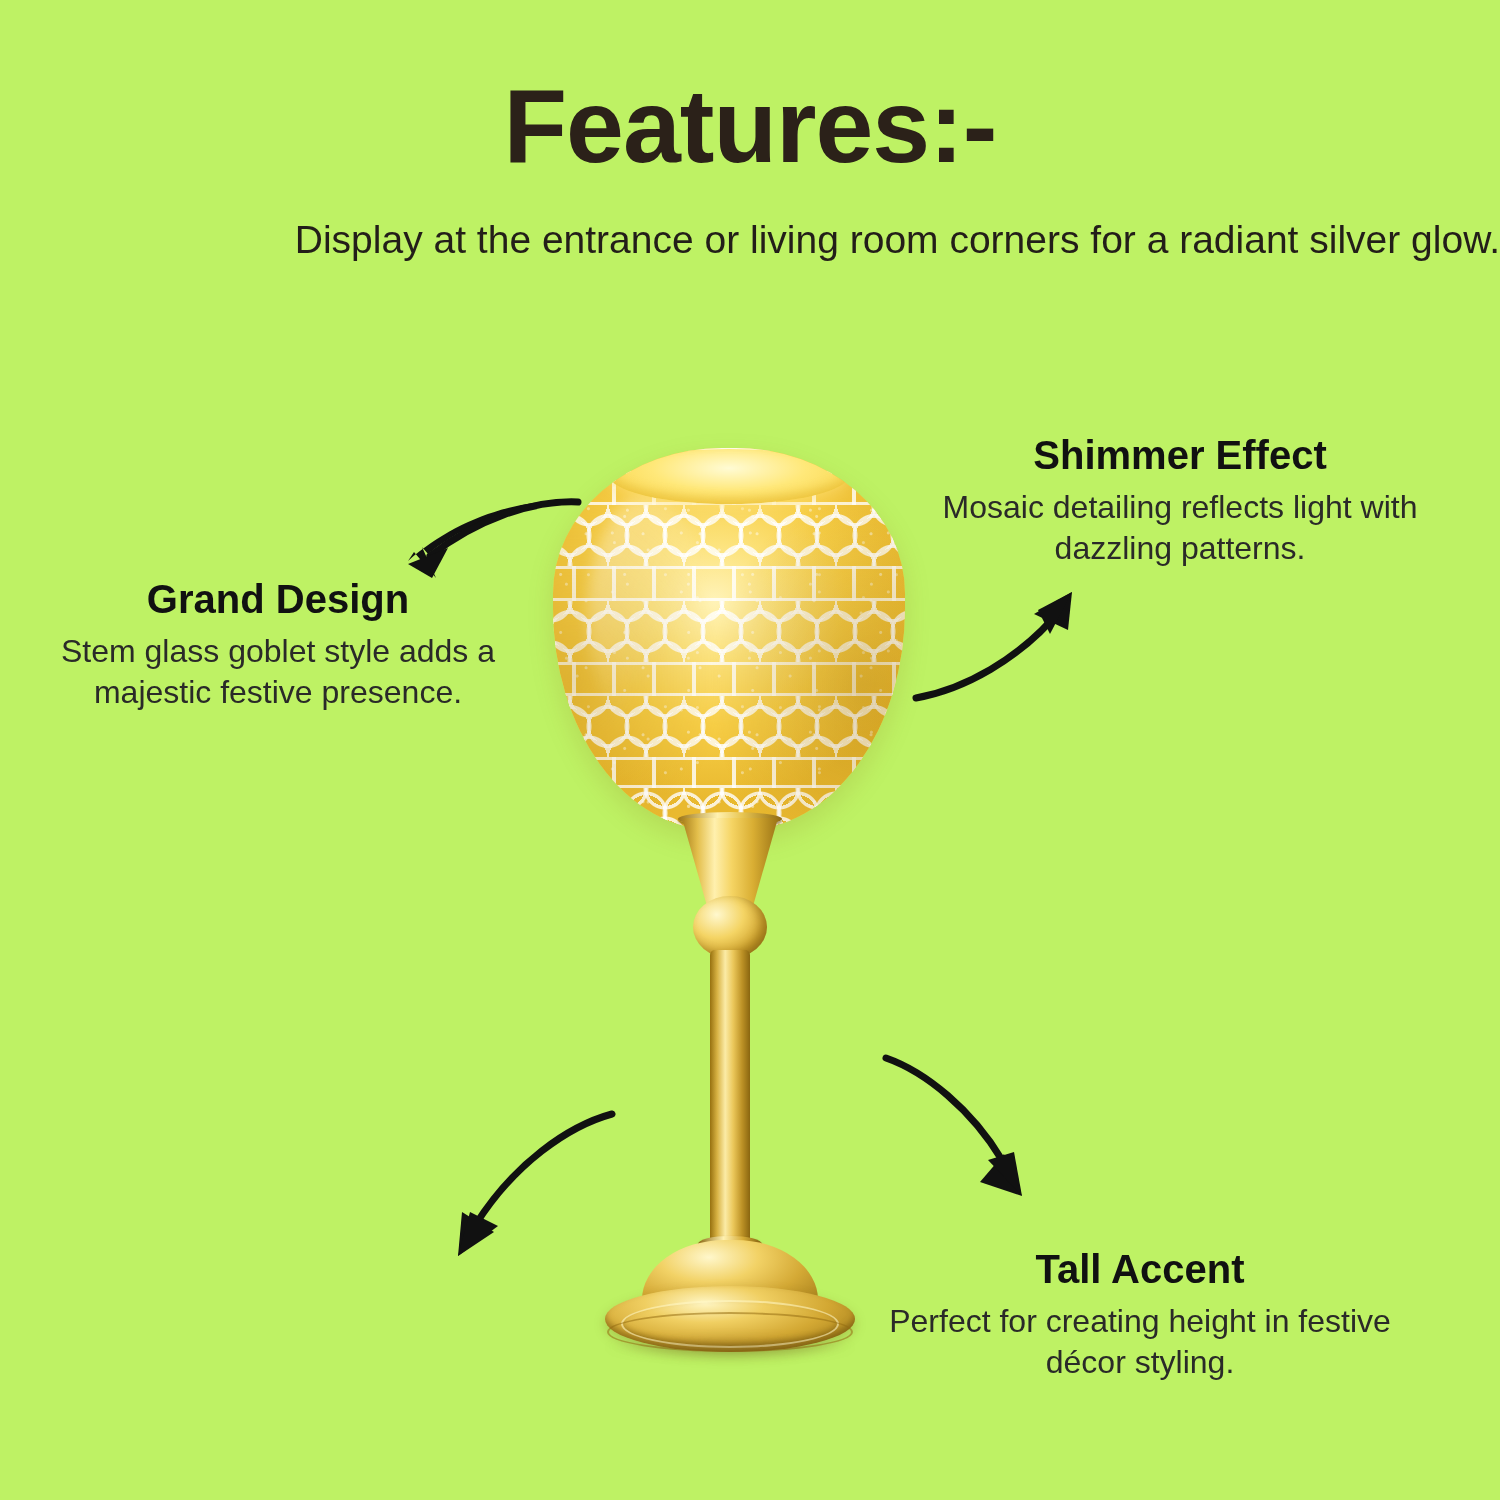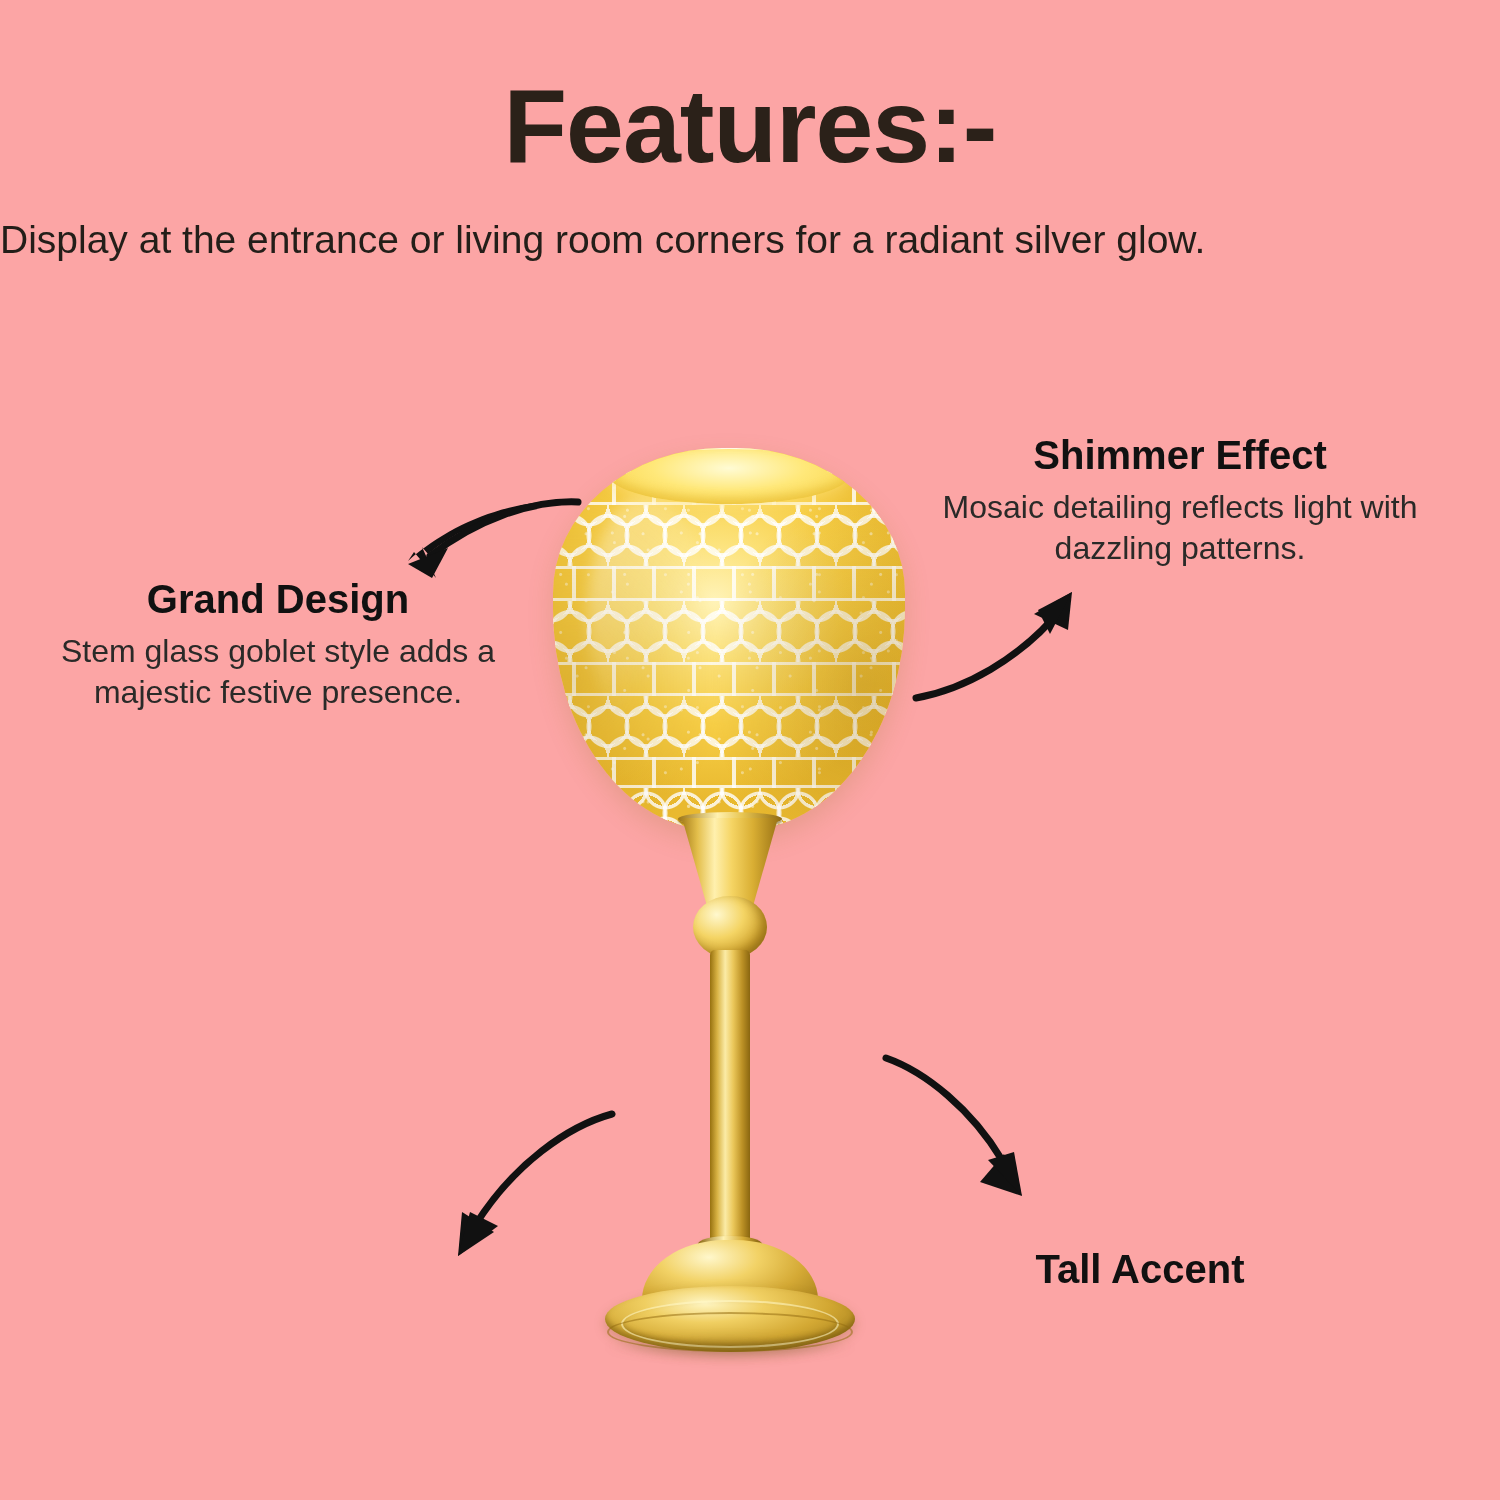--- a/index.html
+++ b/index.html
@@ -3,32 +3,32 @@
 <meta charset="utf-8">
 <title>Features Infographic</title>
 <style>
   * { margin:0; padding:0; box-sizing:border-box; }
   html,body{
     width:1500px; height:1500px;
     background:#FBF9F3;
     font-family:"Liberation Sans", sans-serif;
     overflow:hidden;
   }
-  #canvas{ position:relative; width:1500px; height:1500px; background:#fca5a5; }
+  #canvas{ position:relative; width:1500px; height:1500px; background:#bef264; }
 
   
   #title{
     position:absolute; left:0; top:72px; width:1500px;
     text-align:center;
     font-size:104px; font-weight:bold; line-height:1.05;
     color:#2B2119; letter-spacing:-1px;
   }
   #subtitle{
     position:absolute; left:0; top:216px; width:1500px;
-    text-align:left;
+    text-align:right;
     font-size:39px; font-weight:normal; line-height:1.25;
     color:#231E19;
   }
 
   
   .feature{ position:absolute; text-align:center; }
   .feature .f-title{
     font-size:40px; font-weight:bold; color:#111111;
     line-height:1.15; margin-bottom:9px; white-space:nowrap;
   }
@@ -266,15 +266,16 @@
   </div>
 
   <div class="feature" id="feat-grand">
     <div class="f-title">Grand Design</div>
     <div class="f-desc">Stem glass goblet style adds a majestic festive presence.</div>
   </div>
 
 
   <div class="feature" id="feat-tall">
     <div class="f-title">Tall Accent</div>
+    <div class="f-desc">Perfect for creating height in festive décor styling.</div>
   </div>
 
 </div>
 
 </body></html>

